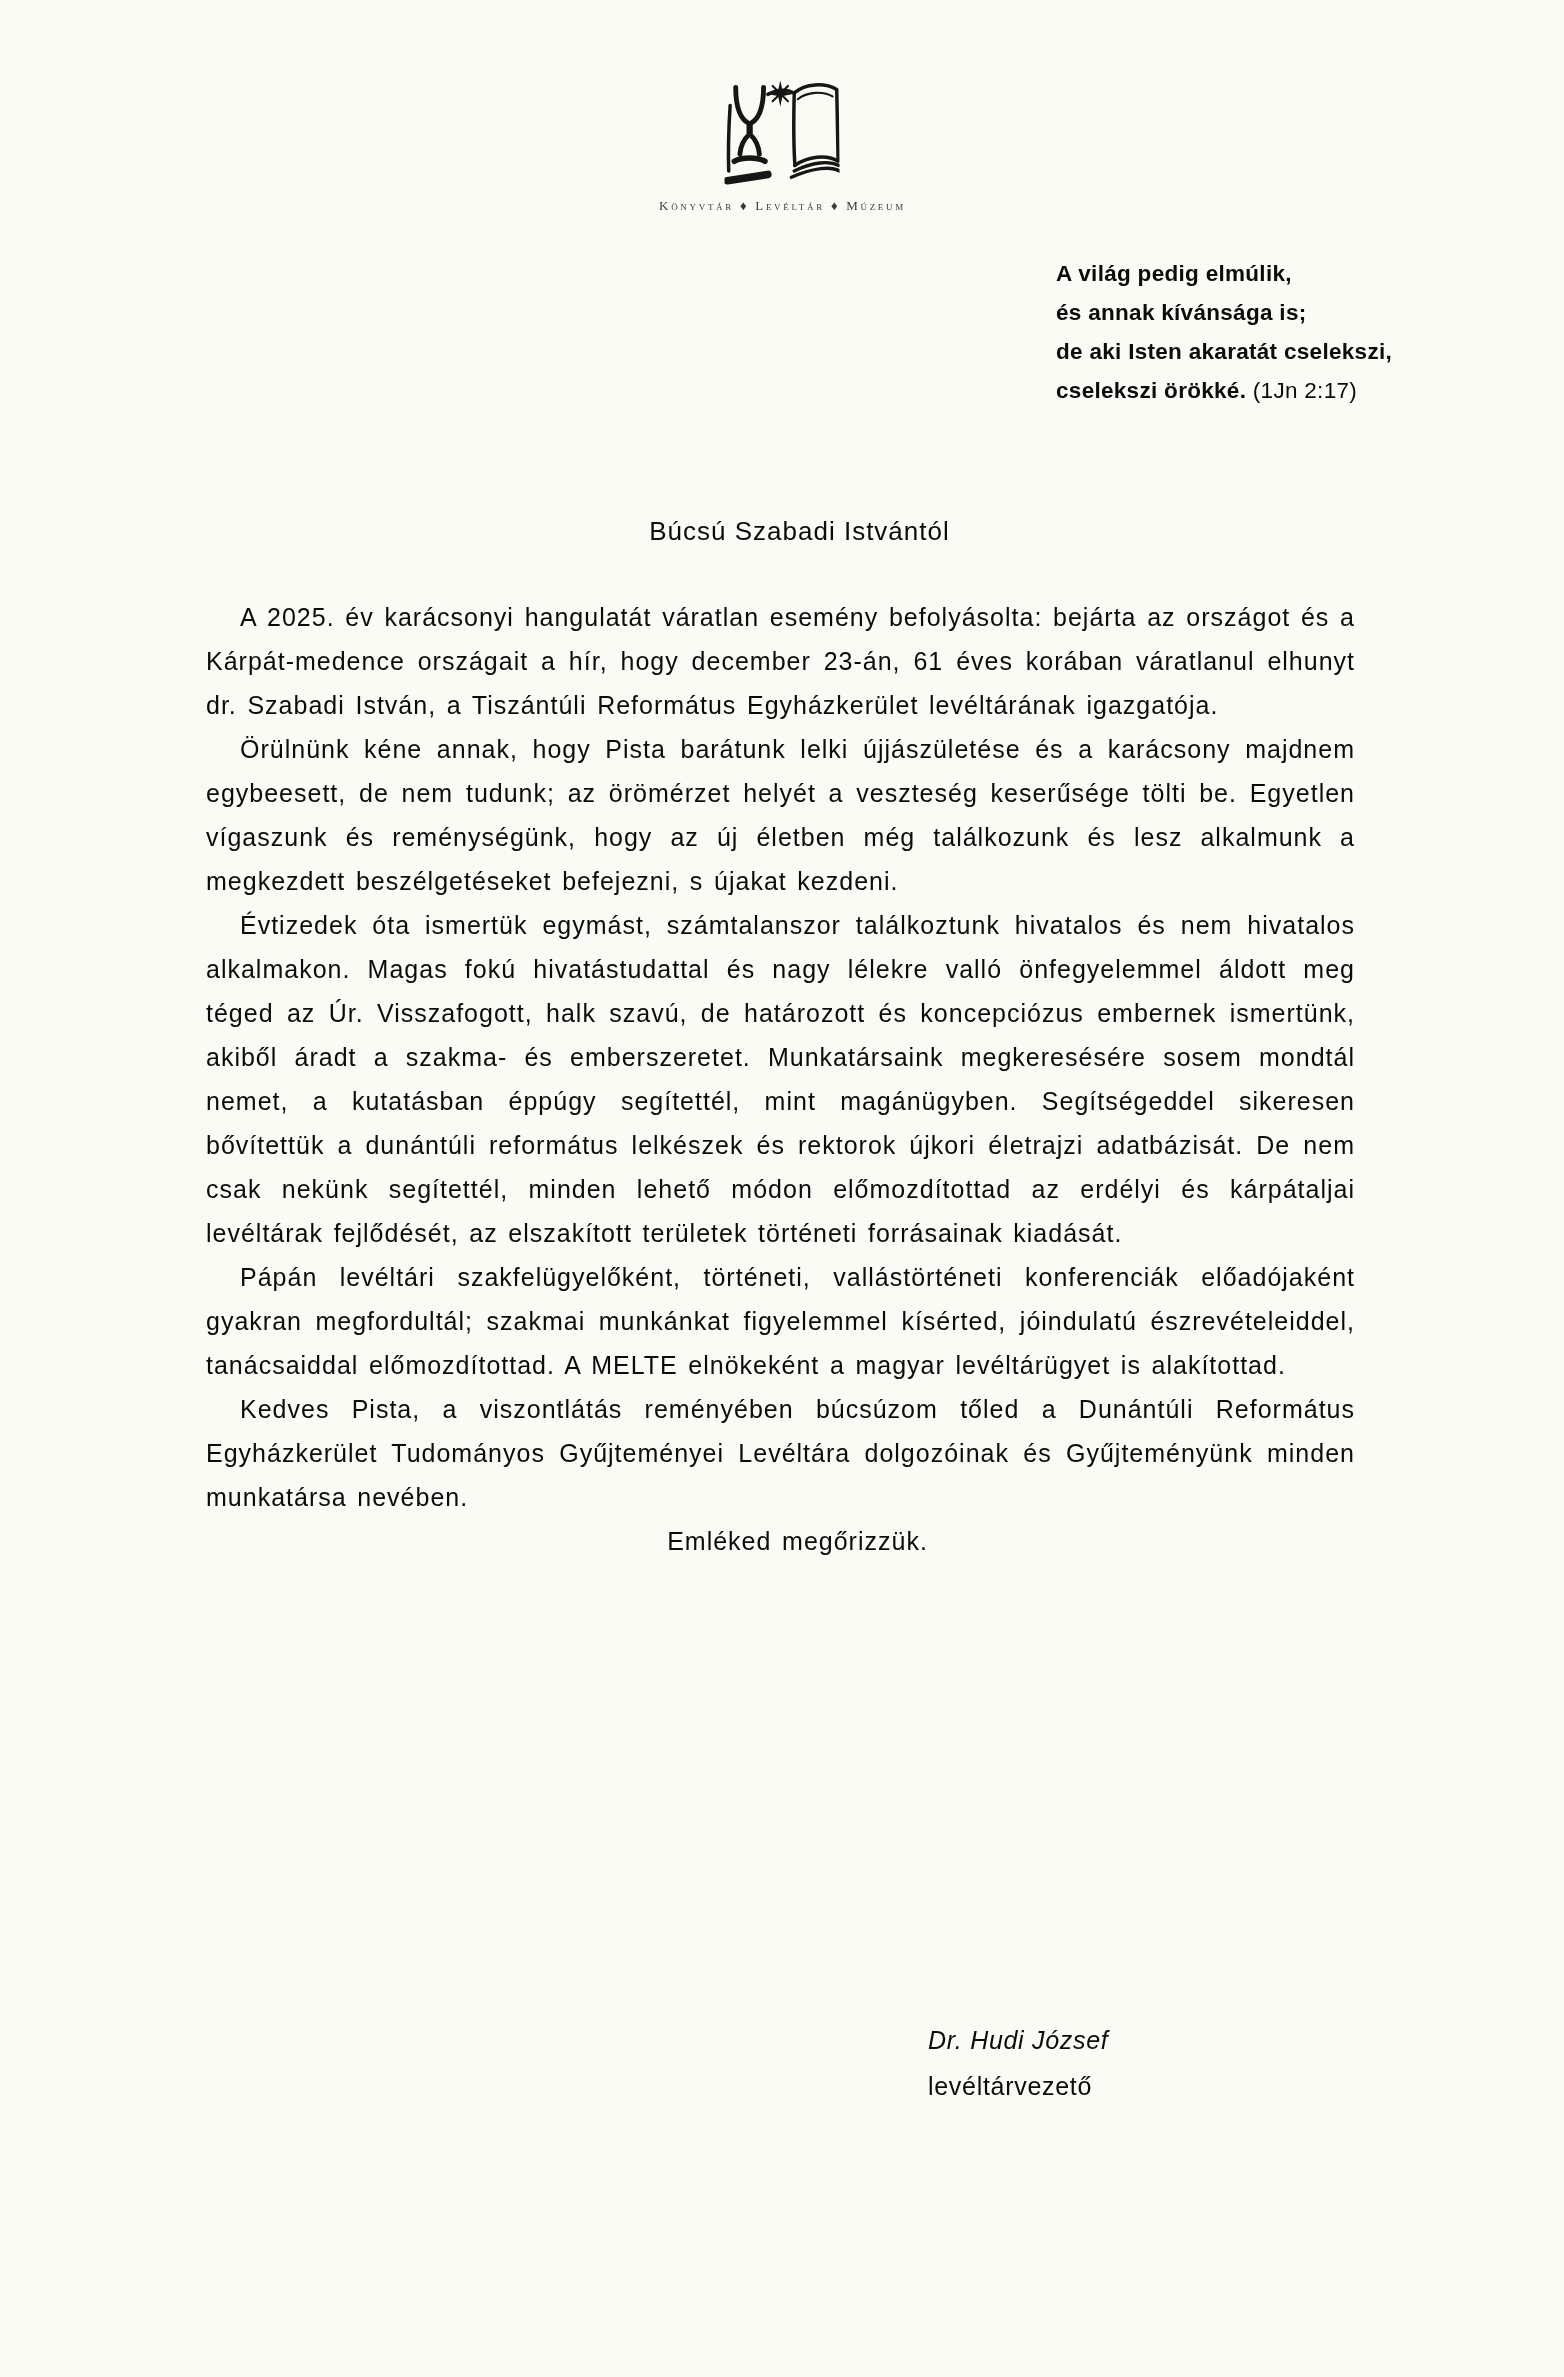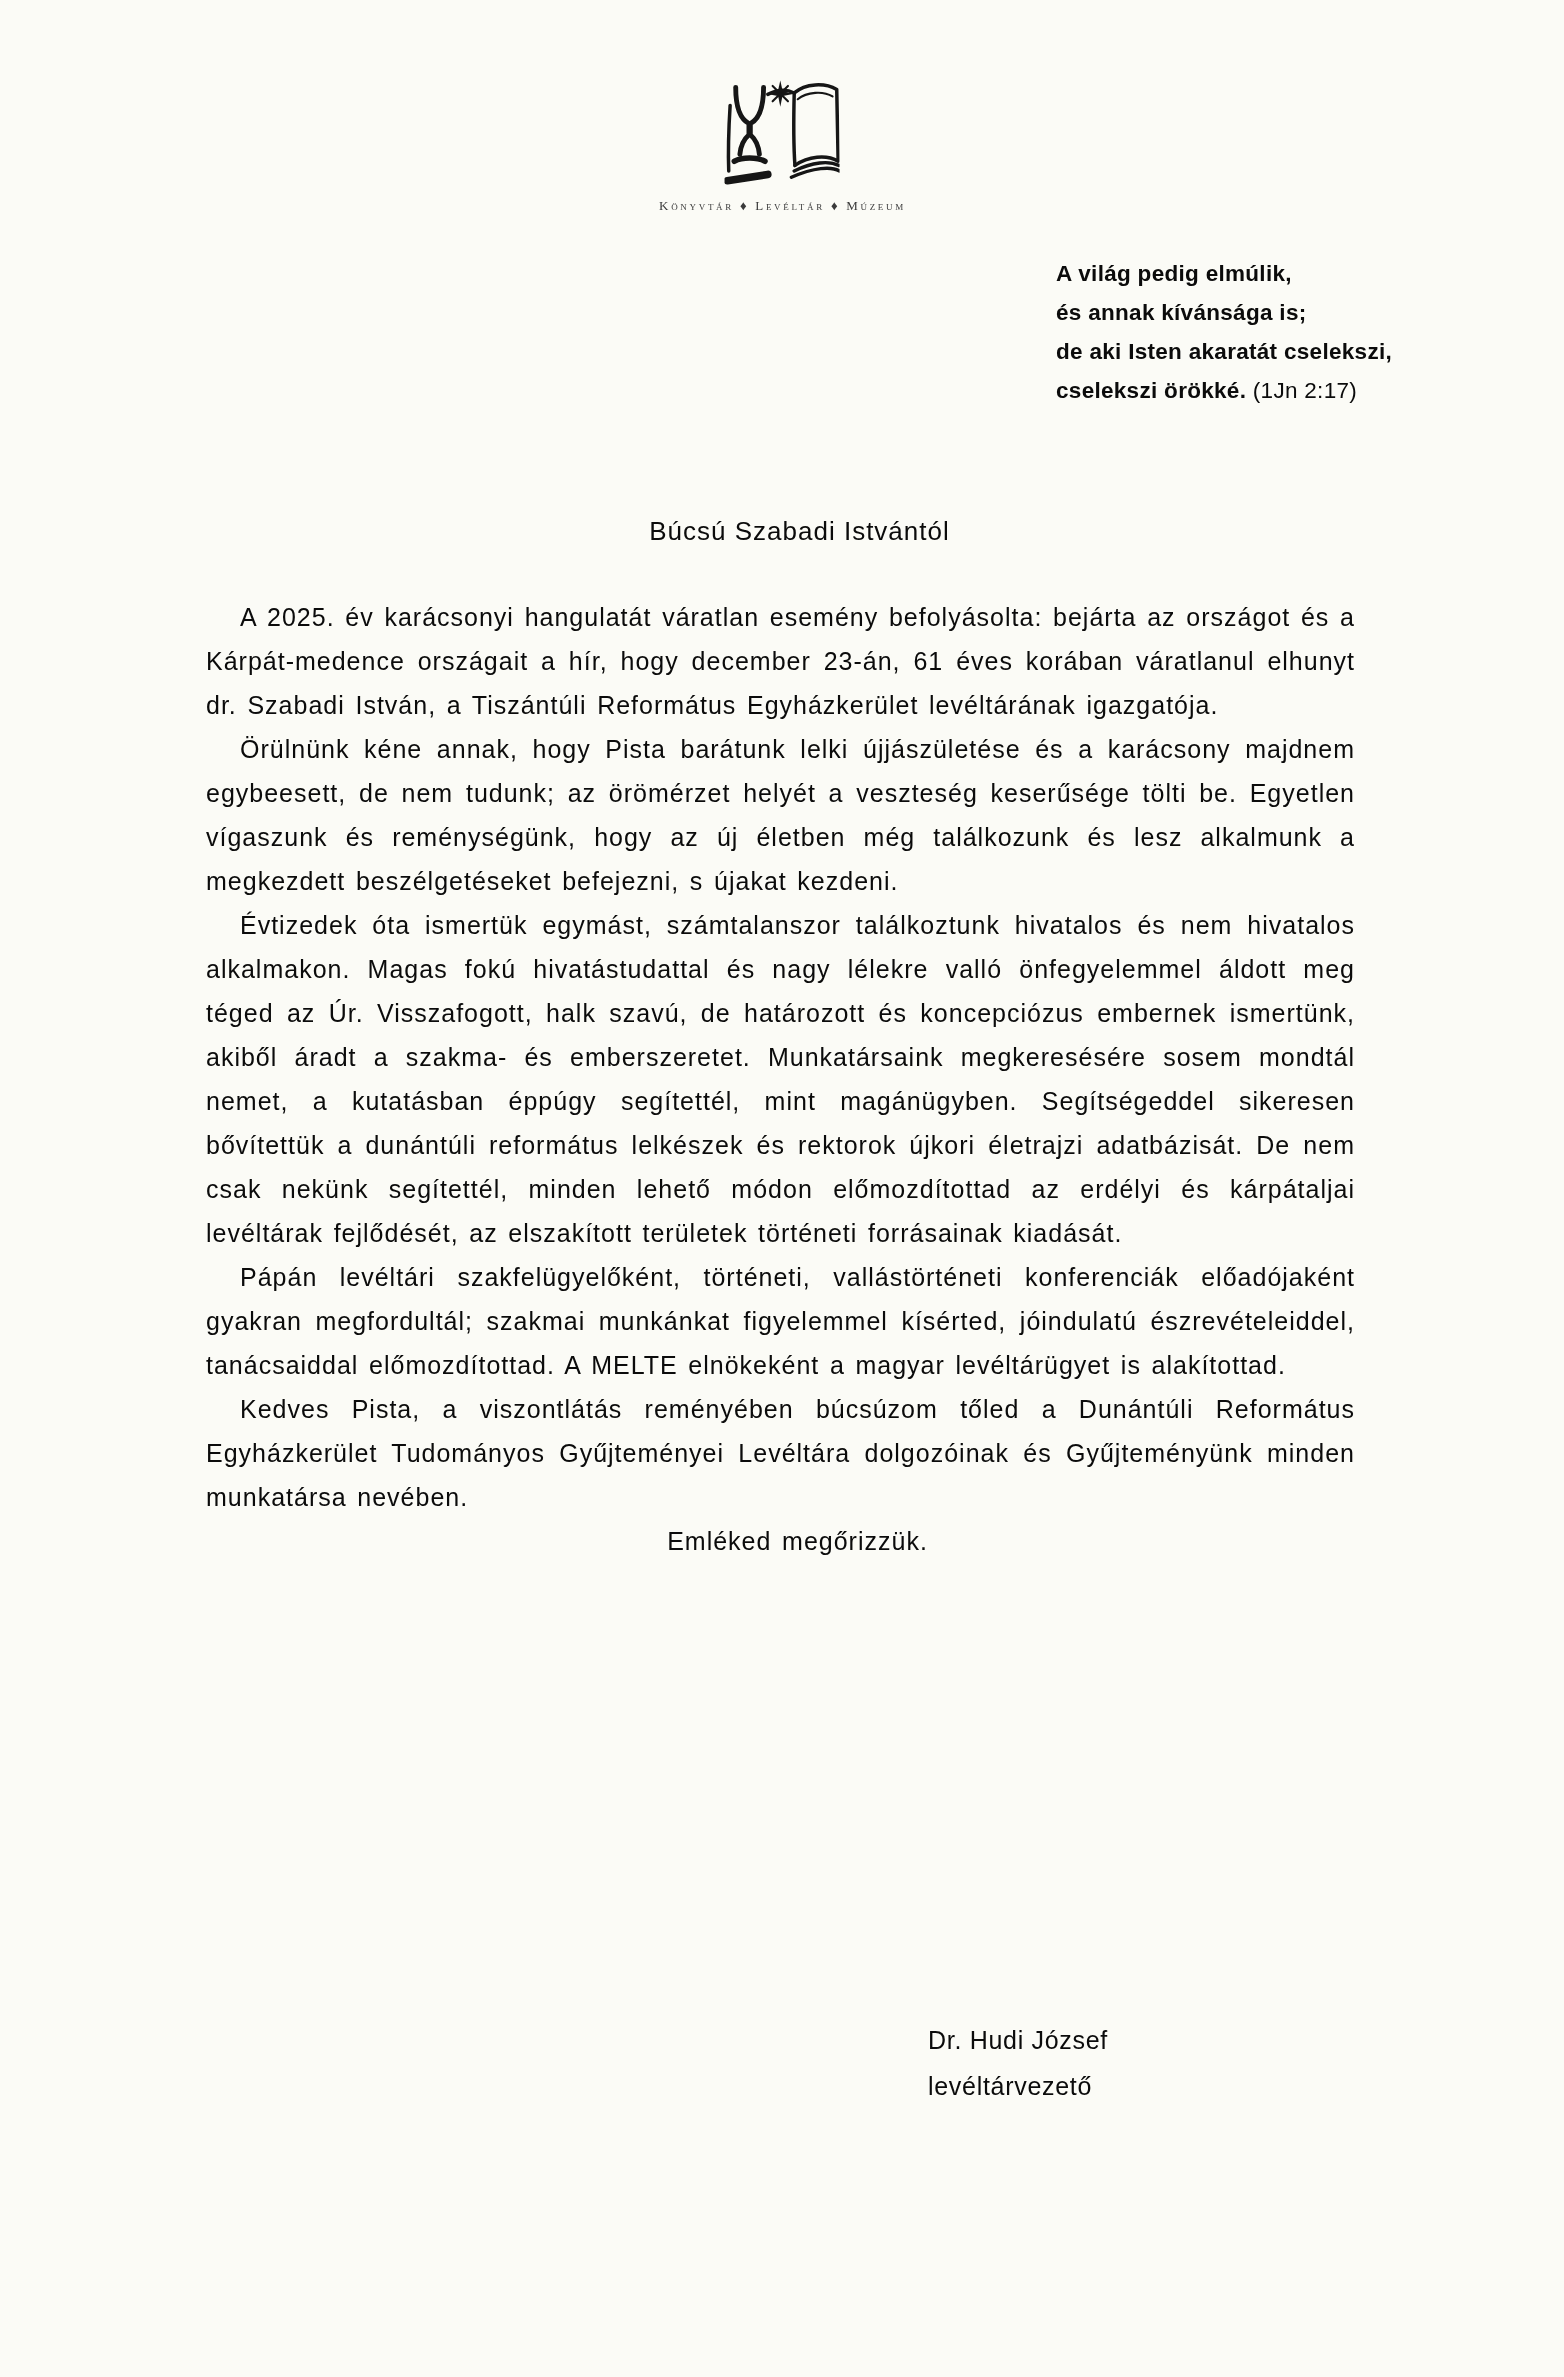--- a/index.html
+++ b/index.html
@@ -33,21 +33,21 @@
 
   
   .body-text{position:absolute;left:206px;top:595px;width:1149px;
              font-size:25px;line-height:44px;text-align:justify;
              letter-spacing:1px;word-spacing:2.7px;}
   .body-text p{margin:0;text-indent:34px;}
   .body-text .closing{text-align:center;}
 
   
   .signature{position:absolute;left:928px;top:2017px;font-size:25px;line-height:46px;letter-spacing:0.7px;}
-  .sig-name{}
+  .sig-name{font-style:italic;}
 
   .ink{stroke:#161616;fill:none;stroke-linecap:round;stroke-linejoin:round;}
 </style>
 </head>
 <body>
 
 <div class="logo">
   <div class="logo-row">
 
     <svg class="book-svg" viewBox="0 0 165 155">

